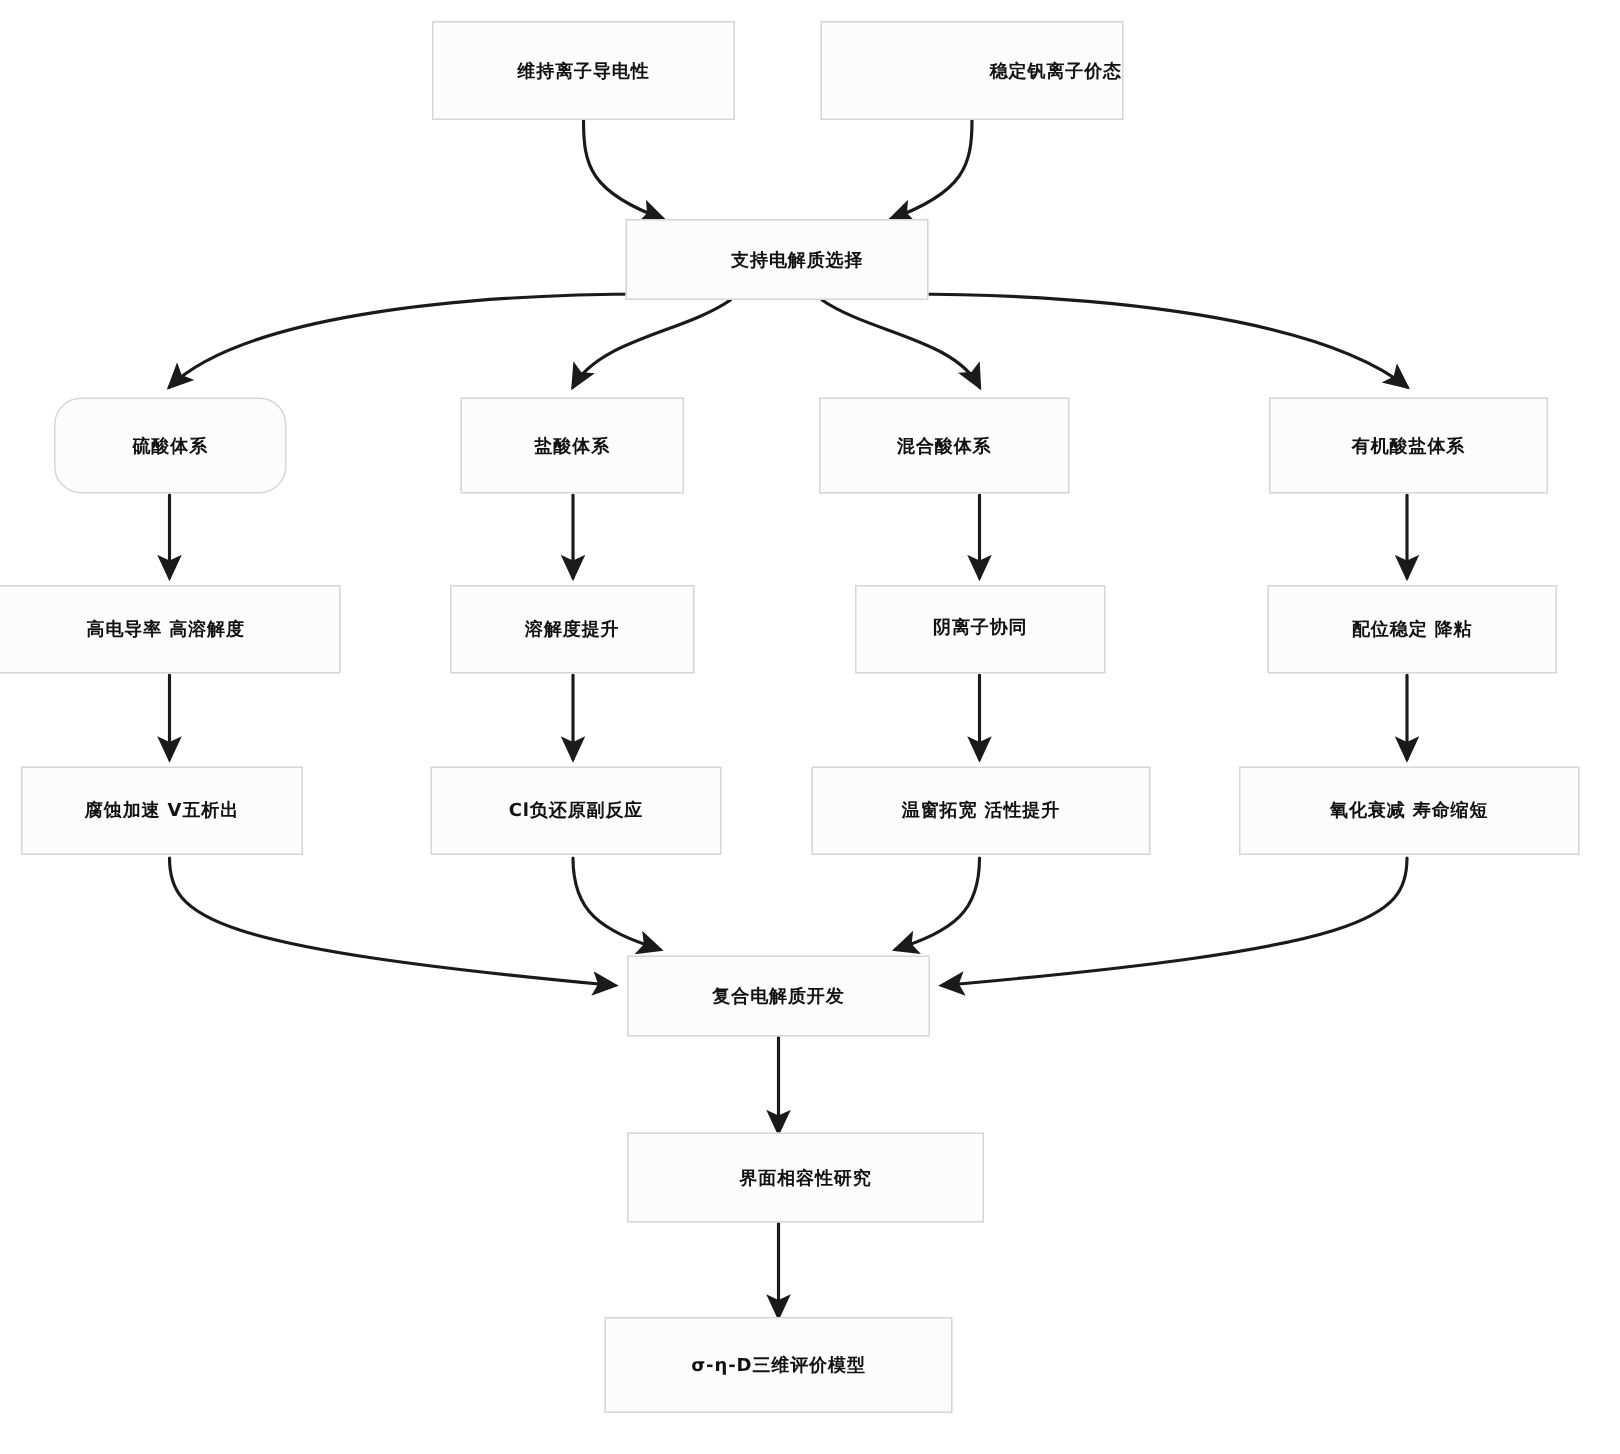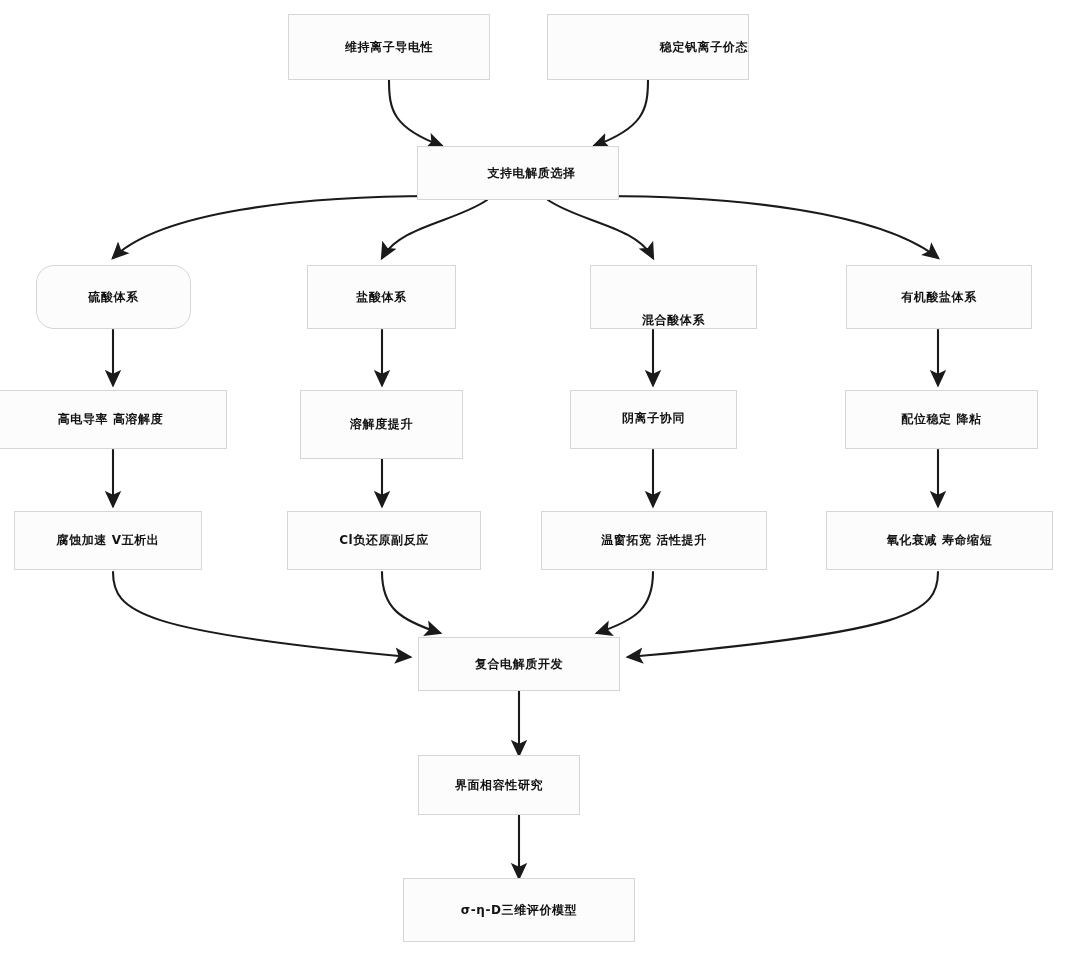--- a/index.html
+++ b/index.html
@@ -103,31 +103,31 @@
   <div class="node" style="left:417px; top:146px; width:202px; height:54px;padding-left:27px;">
     <span class="node-label">支持电解质选择</span>
   </div>
 
   <div class="node" style="left:36px; top:265px; width:155px; height:64px;border-radius:18px;">
     <span class="node-label">硫酸体系</span>
   </div>
   <div class="node" style="left:307px; top:265px; width:149px; height:64px;">
     <span class="node-label">盐酸体系</span>
   </div>
-  <div class="node" style="left:590px; top:265px; width:167px; height:64px;align-items:flex-end;">
+  <div class="node" style="left:546px; top:265px; width:167px; height:64px;">
     <span class="node-label">混合酸体系</span>
   </div>
   <div class="node" style="left:846px; top:265px; width:186px; height:64px;">
     <span class="node-label">有机酸盐体系</span>
   </div>
 
   <div class="node" style="left:-6px; top:390px; width:233px; height:59px;">
     <span class="node-label">高电导率 高溶解度</span>
   </div>
-  <div class="node" style="left:300px; top:390px; width:163px; height:69px;">
+  <div class="node" style="left:300px; top:390px; width:163px; height:59px;">
     <span class="node-label">溶解度提升</span>
   </div>
   <div class="node" style="left:570px; top:390px; width:167px; height:59px;font-family:Liberation Mono, monospace;">
     <span class="node-label">阴离子协同</span>
   </div>
   <div class="node" style="left:845px; top:390px; width:193px; height:59px;">
     <span class="node-label">配位稳定 降粘</span>
   </div>
 
   <div class="node" style="left:14px; top:511px; width:188px; height:59px;">
@@ -140,21 +140,21 @@
     <span class="node-label">温窗拓宽 活性提升</span>
   </div>
   <div class="node" style="left:826px; top:511px; width:227px; height:59px;">
     <span class="node-label">氧化衰减 寿命缩短</span>
   </div>
 
   <div class="node" style="left:418px; top:637px; width:202px; height:54px;">
     <span class="node-label">复合电解质开发</span>
   </div>
 
-  <div class="node" style="left:418px; top:755px; width:162px; height:60px;align-items:center;">
+  <div class="node" style="left:418px; top:755px; width:238px; height:60px;align-items:center;">
     <span class="node-label">界面相容性研究</span>
   </div>
 
   <div class="node" style="left:403px; top:878px; width:232px; height:64px;">
     <span class="node-label">σ-η-D三维评价模型</span>
   </div>
 
 </div>
 
 </body></html>

